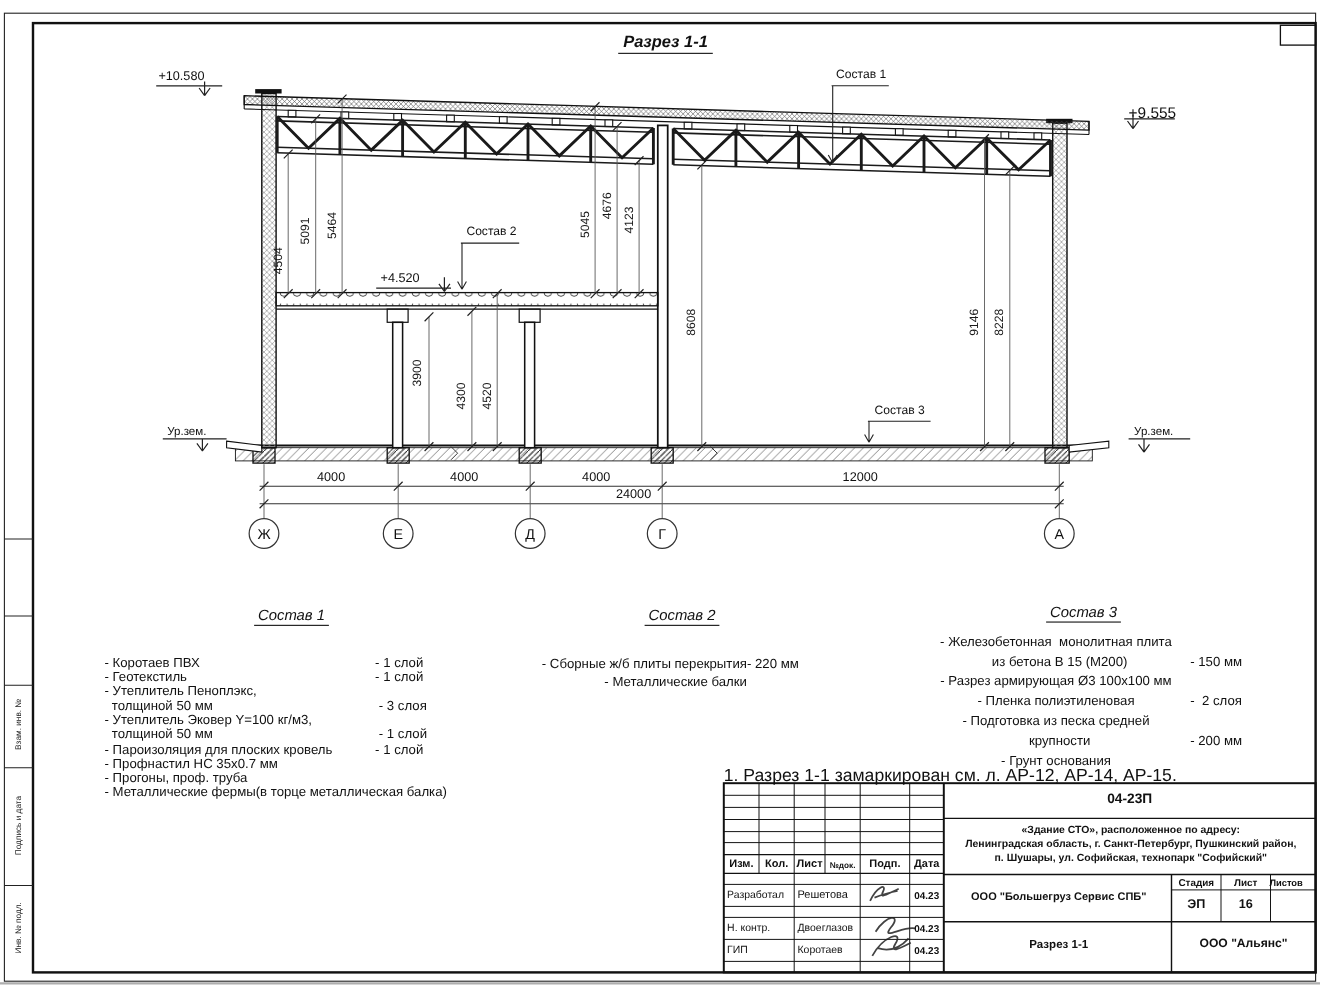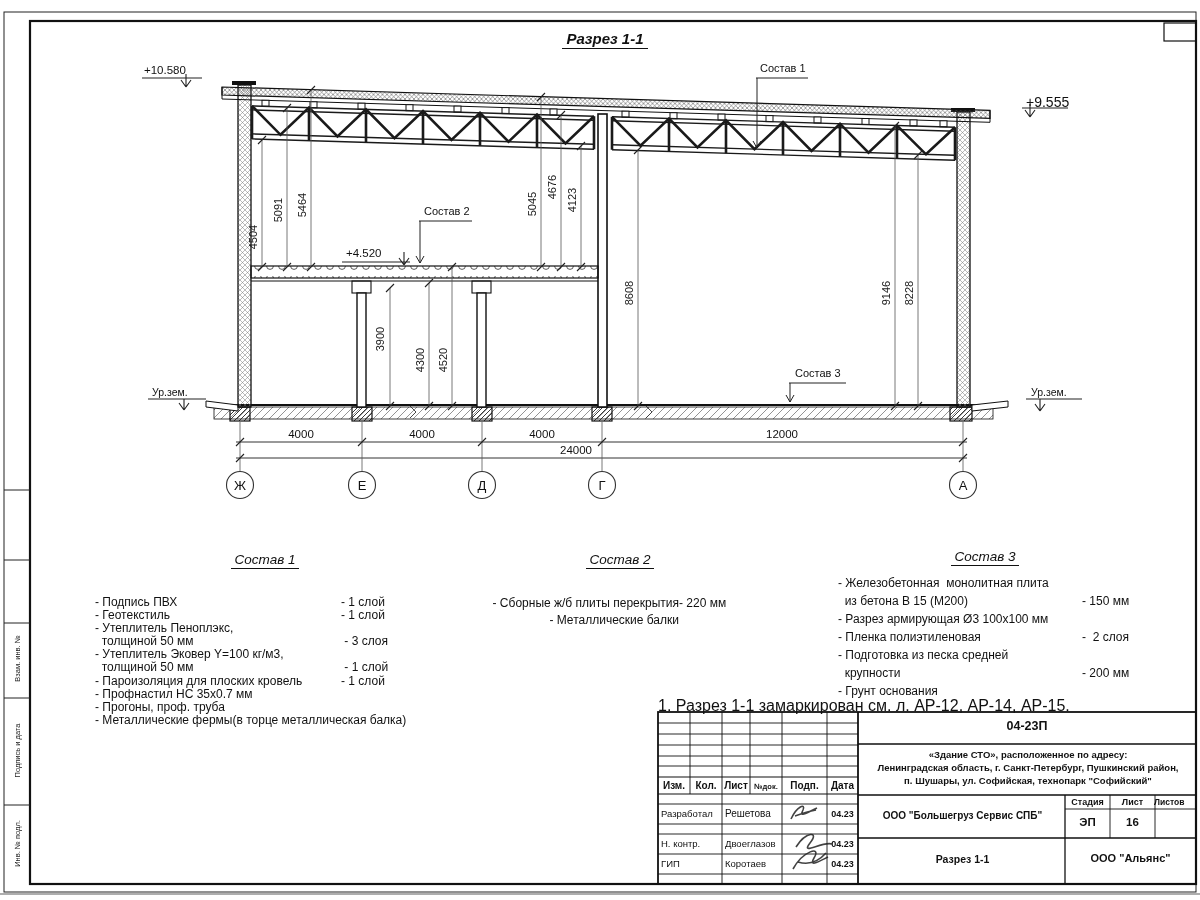--- a/index.html
+++ b/index.html
@@ -16,21 +16,21 @@
         transform:rotate(-90deg);transform-origin:center;}
   .hd{position:absolute;width:60px;text-align:center;font-size:11.5px;}
   .axl{position:absolute;width:28px;text-align:center;font-size:13px;}
   .comp-head{position:absolute;text-align:center;font-size:13.5px;font-style:italic;}
   .comp{position:absolute;font-size:12px;}
   .crow{display:flex;}
   .cn{flex:none;white-space:pre;}
   .cv{white-space:pre;}
   .c1 .crow{height:13.1px;} .c1 .cn{width:246px;}
   .c2 .crow{height:17px;}   .c2 .cn{width:208px;}
-  .c3 .crow{height:18px;}   .c3 .cn{width:244px;}
+  .c3 .crow{height:18px;}   .c3 .cn{width:244px;text-align:center;}
   .tbt{position:absolute;}
 </style>
 </head>
 <body>
 
 <div class="page">
 
 <svg class="lines" viewBox="0 0 1200 900">
   <defs>
     <pattern id="wh" width="5" height="5" patternUnits="userSpaceOnUse">
@@ -211,21 +211,21 @@
 
 <div class="axl" style="left:226px;top:478px;">Ж</div>
 <div class="axl" style="left:348px;top:478px;">Е</div>
 <div class="axl" style="left:468px;top:478px;">Д</div>
 <div class="axl" style="left:588px;top:478px;">Г</div>
 <div class="axl" style="left:949px;top:478px;">А</div>
 
 <div class="comp-head" style="left:185px;top:552px;width:160px;"><span class="ul">Состав 1</span></div>
 <div class="comp c1" style="left:95px;top:595px;width:330px;">
   <div class="crow">
-        <span class="cn">- Подпись ПВХ</span>
+        <span class="cn">- Коротаев ПВХ</span>
         <span class="cv">- 1 слой</span>
       </div>
   <div class="crow">
         <span class="cn">- Геотекстиль</span>
         <span class="cv">- 1 слой</span>
       </div>
   <div class="crow">
         <span class="cn">- Утеплитель Пеноплэкс,</span>
         <span class="cv"></span>
       </div>

